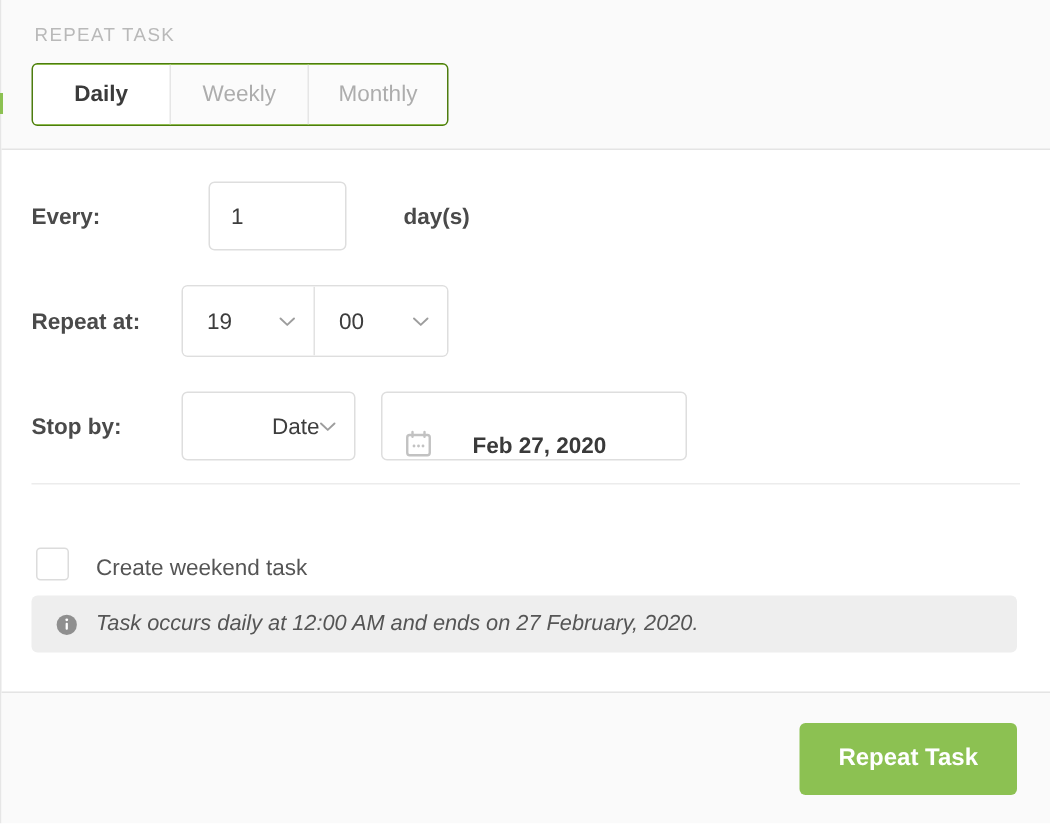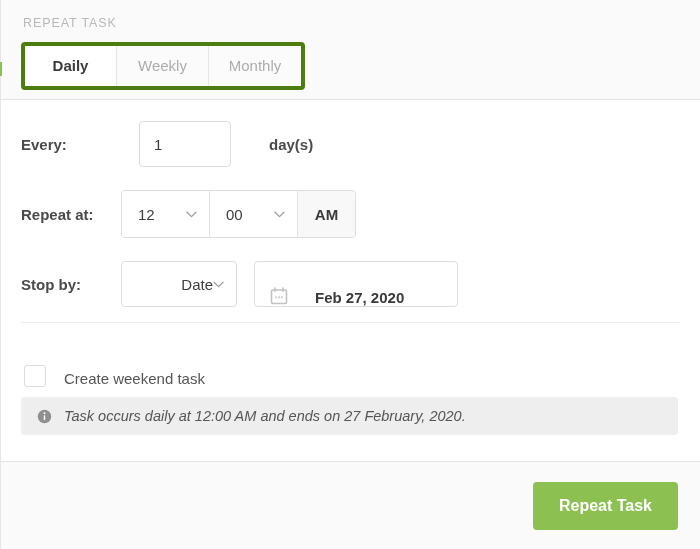--- a/index.html
+++ b/index.html
@@ -48,21 +48,21 @@
     font-size: 12.5px;
     letter-spacing: 0.9px;
     color: #b9b9b9;
     font-weight: 400;
     text-transform: uppercase;
     margin: 0 0 12px 2px;
   }
 
   .tabs {
     display: inline-flex;
-    border: 4px solid #4d7c0f;
+    border: 1px solid #4d7c0f;
     border-radius: 4px;
     overflow: hidden;
     background: #84cc16;
   }
   .tab {
     min-width: 92px;
     height: 40px;
     line-height: 40px;
     text-align: center;
     padding: 0 18px;
@@ -295,33 +295,30 @@
     <div class="form-row first">
       <div class="row-label">Every:</div>
       <input class="num-input" type="text" value="1" style="">
       <div class="suffix">day(s)</div>
     </div>
 
     <div class="form-row">
       <div class="row-label">Repeat at:</div>
       <div class="seg-group">
         <div class="seg seg-select">
-          <span class="seg-text">12</span>
+          <span class="seg-text">19</span>
           <svg class="chev" viewBox="0 0 11 7">
             <path d="M1 1.3 L5.5 5.6 L10 1.3" fill="none" stroke="#8d8d8d" stroke-width="1.3" stroke-linecap="round" stroke-linejoin="round"></path>
           </svg>
         </div>
         <div class="seg seg-select">
           <span class="seg-text">00</span>
           <svg class="chev" viewBox="0 0 11 7">
             <path d="M1 1.3 L5.5 5.6 L10 1.3" fill="none" stroke="#8d8d8d" stroke-width="1.3" stroke-linecap="round" stroke-linejoin="round"></path>
           </svg>
-        </div>
-        <div class="seg seg-ampm">
-          <span class="seg-text">AM</span>
         </div>
       </div>
     </div>
 
     <div class="form-row">
       <div class="row-label">Stop by:</div>
       <div class="sel-box">
         <span class="seg-text">Date</span>
         <svg class="chev" viewBox="0 0 11 7">
           <path d="M1 1.3 L5.5 5.6 L10 1.3" fill="none" stroke="#8d8d8d" stroke-width="1.3" stroke-linecap="round" stroke-linejoin="round"></path>

